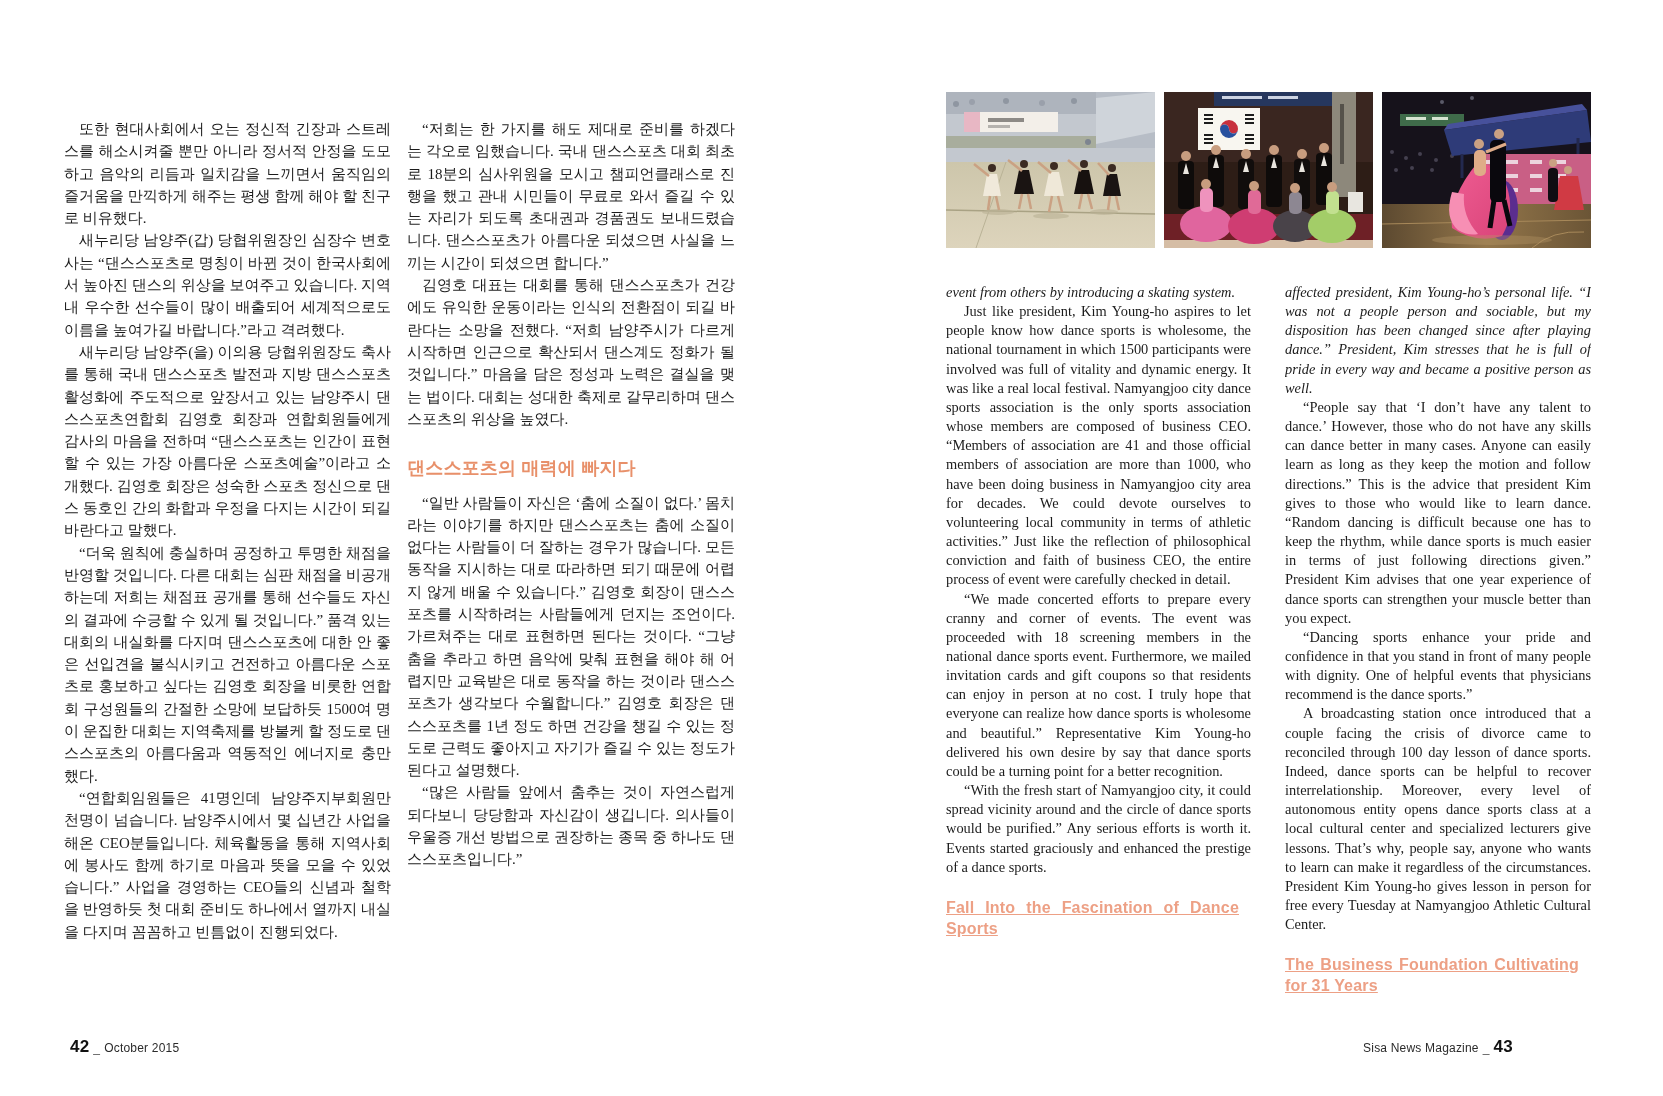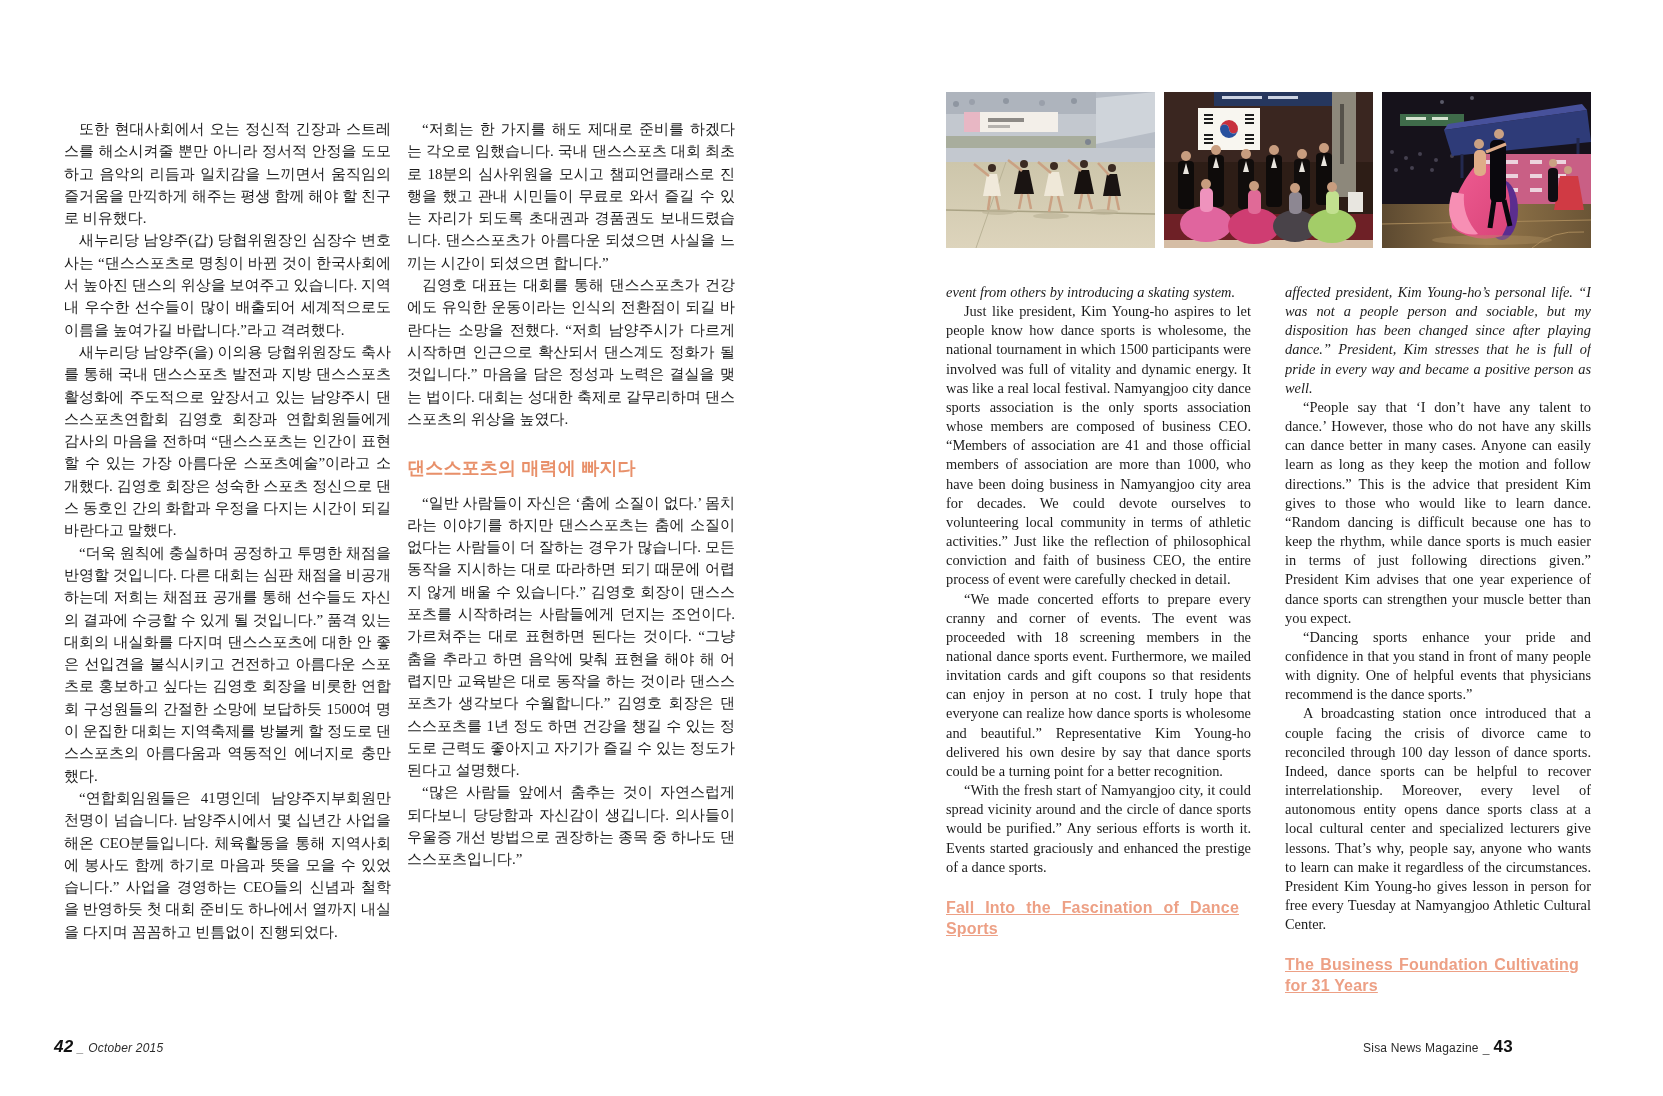--- a/index.html
+++ b/index.html
@@ -21,21 +21,21 @@
   .eng h3.section{color:var(--accent-en,#eda085);font-size:16px;margin:21px 12px 6px 0;text-decoration:underline;}
   .photos{position:absolute;left:946px;top:92px;width:645px;height:156px;display:flex;gap:9px;}
   .photo{flex:1;height:156px;overflow:hidden;background:#222;}
   .photo svg{display:block;width:100%;height:100%;}
   .footer{
     position:absolute;top:1037px;font-family:"Liberation Sans",sans-serif;
     font-size:12px;color:#2b2b2b;letter-spacing:0.2px;
   }
   .footer .pagenum{font-size:17px;font-weight:bold;color:#111;}
   .footer .sep{margin:0 4px;color:#555;}
-  .footer-left{left:54px;font-style:italic;}
+  .footer-left{left:70px;}
   .footer-right{left:1285px;width:306px;text-align:center;}
   .clip{overflow:hidden;}
 </style>
 </head>
 <body>
 
 <div>
 
   <div class="col kor clip" style="left:64px;top:118px;width:327px;height:885px;">
     <p>또한 현대사회에서 오는 정신적 긴장과 스트레스를 해소시켜줄 뿐만 아니라 정서적 안정을 도모하고 음악의 리듬과 일치감을 느끼면서 움직임의 즐거움을 만끽하게 해주는 평생 함께 해야 할 친구로 비유했다.</p>

